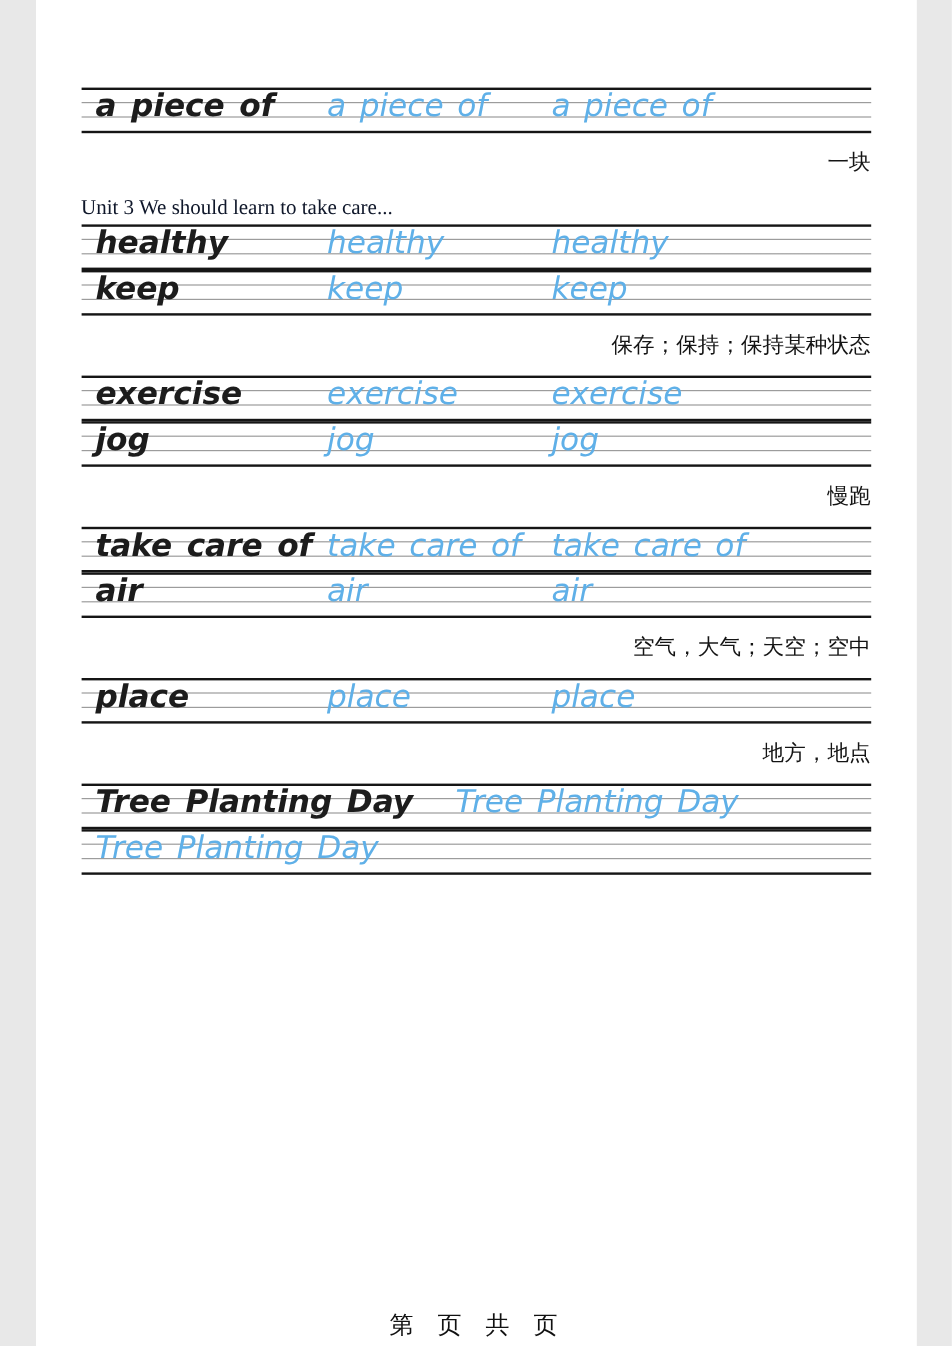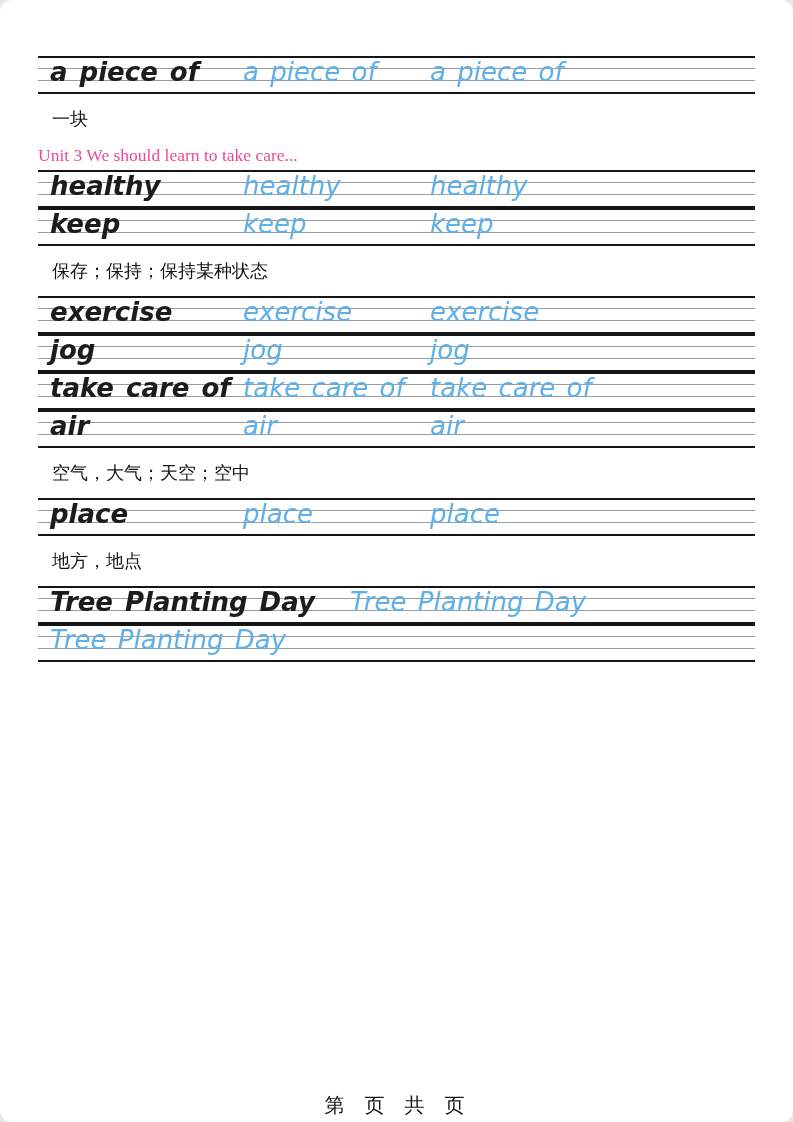--- a/index.html
+++ b/index.html
@@ -1,25 +1,24 @@
 <!DOCTYPE html>
 <html style="--trace: #5fb0e8; --ink: #1c1c1c; --guide: #9c9c9c; --ink-line: #151515;"><head>
 <meta charset="utf-8">
 <style>
   html,body{margin:0;padding:0;background:#e8e8e8;}
   .page{
     position:relative;
-    width:793px;height:1122px;
+    width:734px;height:1122px;
     background:#ffffff;
     margin:0 auto;
-    padding:56px 38px 0 38px;
+    padding:73px 38px 0 38px;
     box-sizing:border-box;
     overflow:hidden;
     font-family:"Liberation Serif",serif;
-    border-radius:12px;
   }
   
   .grow{
     position:relative;
     height:38px;
     box-sizing:border-box;
     border-top:2px solid var(--ink-line,#151515);
     border-bottom:2px solid var(--ink-line,#151515);
     background:
       linear-gradient(var(--guide,#9c9c9c),var(--guide,#9c9c9c)) 0 10px/100% 1px no-repeat,
@@ -44,29 +43,30 @@
   .col2{width:187px;flex:none;}
   .grow.wide .col1{width:300px;}
   
   .zh{
     margin:14px 0 14px 14px;
     height:22px;
     font-family:"DejaVu Serif","Liberation Serif",serif;
     font-size:18px;
     line-height:22px;
     color:#141414;
+    text-align:right;
   }
   
   .unit{
     margin:0 0 4px 0;
     height:22px;
     font-family:"Liberation Serif",serif;
     font-size:17.5px;
     line-height:22px;
-    color:#ec4899;
+    color:#0f172a;
   }
   .footer{
     position:absolute;
     top:1095px;left:0;width:100%;
     text-align:center;
     font-family:Liberation Mono, monospace;
     font-size:20px;
     line-height:24px;
     letter-spacing:4px;
     color:#111;
@@ -113,20 +113,21 @@
     </div>
   </div>
 
   <div class="grow">
     <div class="row-text">
       <span class="w ink col1">jog</span>
       <span class="w trace col2">jog</span>
       <span class="w trace">jog</span>
     </div>
   </div>
+  <div class="zh">慢跑</div>
 
   <div class="grow">
     <div class="row-text">
       <span class="w ink col1">take care of</span>
       <span class="w trace col2">take care of</span>
       <span class="w trace">take care of</span>
     </div>
   </div>
 
 

